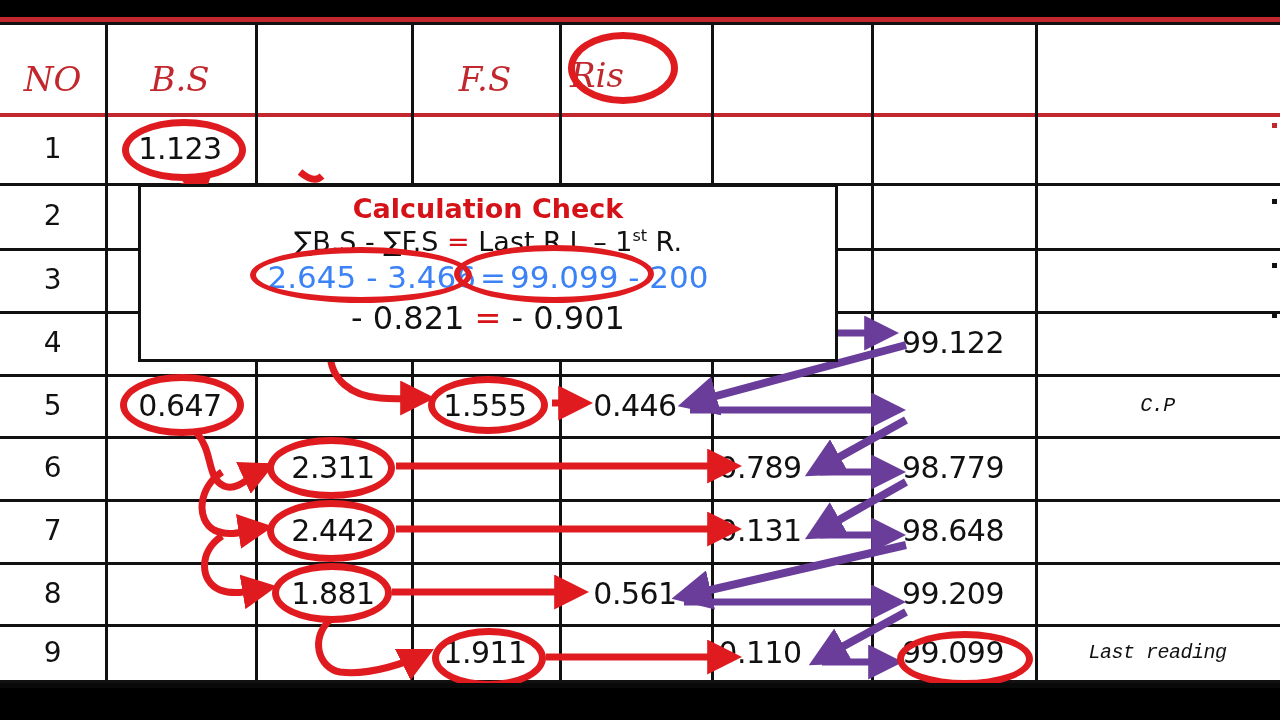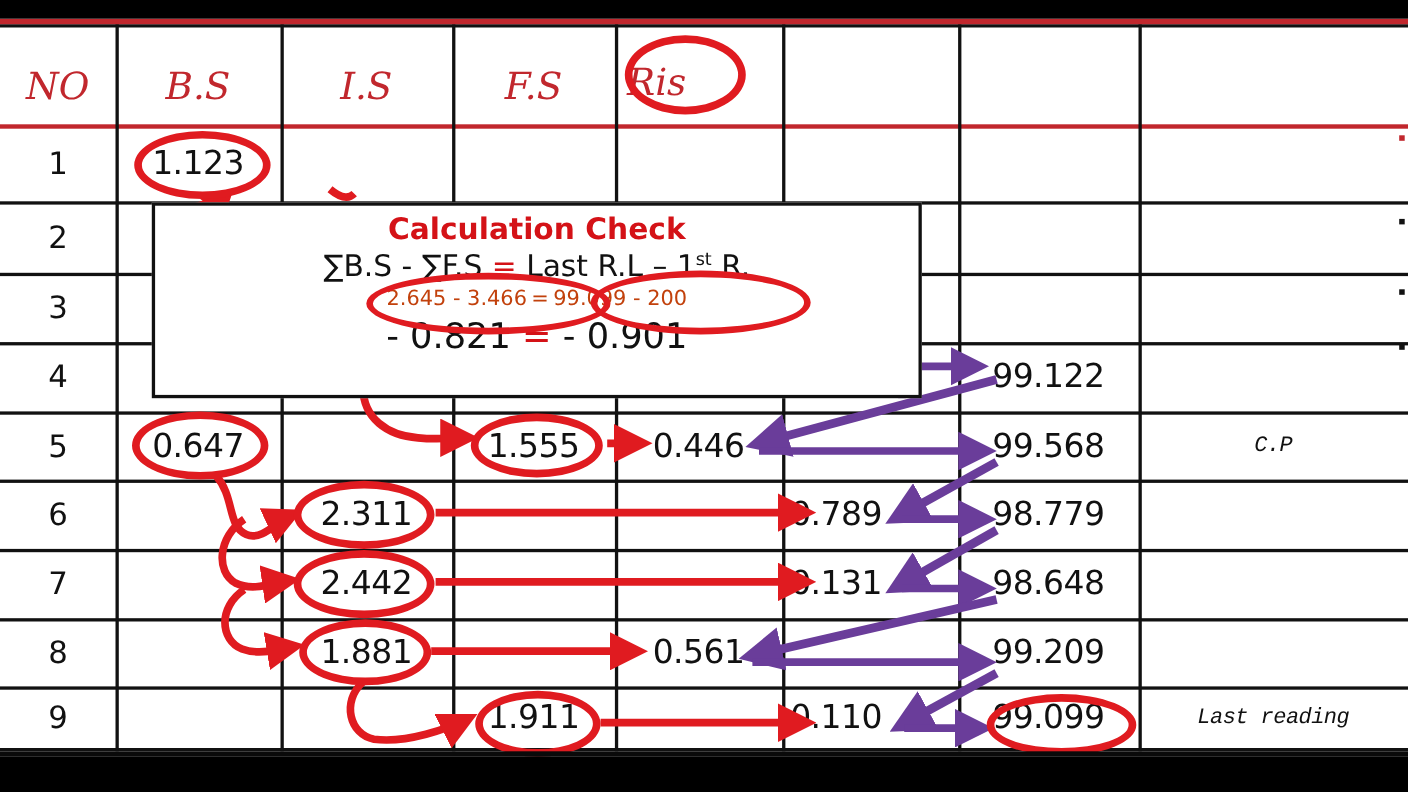--- a/index.html
+++ b/index.html
@@ -51,21 +51,21 @@
   #calcbox .title {
     color:#d41217; font-weight:bold; font-size:27px;
     font-family:"DejaVu Sans", sans-serif; letter-spacing:0px; margin-bottom:2px;
   }
   #calcbox .formula {
     font-size:27px; color:#111; font-family:"DejaVu Sans", sans-serif; margin-bottom:2px;
   }
   #calcbox .formula .eq { color:#d41217; }
   #calcbox .formula sup { font-size:16px; }
   #calcbox .numbers {
-    position:relative; font-size:19px; color:#c2410c;
+    position:relative; font-size:31px; color:#3b82f6;
     font-family:"DejaVu Sans", sans-serif; margin-bottom:4px; display:flex; gap:4px;
   }
   #calcbox .result {
     font-size:32px; color:#111; font-family:"DejaVu Sans", sans-serif;
   }
   #calcbox .result .eq { color:#d41217; }
   #calcbox .ell-l { position:absolute; left:-18px; top:-12px; width:222px; height:56px;
                     border:6px solid #e01b20; border-radius:50%; }
   #calcbox .ell-r { position:absolute; left:186px; top:-14px; width:200px; height:58px;
                     border:6px solid #e01b20; border-radius:50%; }
@@ -105,39 +105,37 @@
     <div class="vline" style="left:105px;"></div>
     <div class="vline" style="left:255px;"></div>
     <div class="vline" style="left:411px;"></div>
     <div class="vline" style="left:559px;"></div>
     <div class="vline" style="left:711px;"></div>
     <div class="vline" style="left:871px;"></div>
     <div class="vline" style="left:1035px;"></div>
 
     <div class="cell hdr" style="left:0px;   top:22px; width:105px; height:69px;">NO</div>
     <div class="cell hdr" style="left:105px; top:22px; width:150px; height:69px;">B.S</div>
-    <div class="cell hdr" style="left:255px; top:22px; width:156px; height:69px;">I.S</div>
     <div class="cell hdr" style="left:411px; top:22px; width:148px; height:69px;">F.S</div>
     <div class="cell hdr" style="left:570px; top:18px; width:105px; height:69px; justify-content:flex-start;">Ris</div>
 
     <div class="cell no" style="left:0px;   top:91px; width:105px; height:70px;">1</div>
     <div class="cell" style="left:105px; top:91px; width:150px; height:70px;">1.123</div>
 
     <div class="cell no" style="left:0px;   top:161px; width:105px; height:65px;">2</div>
 
     <div class="cell no" style="left:0px;   top:226px; width:105px; height:63px;">3</div>
 
     <div class="cell no" style="left:0px;   top:289px; width:105px; height:63px;">4</div>
     <div class="cell" style="left:871px; top:289px; width:164px; height:63px;">99.122</div>
 
     <div class="cell no" style="left:0px;   top:352px; width:105px; height:62px;">5</div>
     <div class="cell" style="left:105px; top:352px; width:150px; height:62px;">0.647</div>
     <div class="cell" style="left:411px; top:352px; width:148px; height:62px;">1.555</div>
     <div class="cell" style="left:559px; top:352px; width:152px; height:62px;">0.446</div>
-    <div class="cell" style="left:871px; top:352px; width:164px; height:62px;">99.568</div>
     <div class="cell rem" style="left:1035px;top:352px; width:245px; height:62px;">C.P</div>
 
     <div class="cell no" style="left:0px;   top:414px; width:105px; height:63px;">6</div>
     <div class="cell" style="left:255px; top:414px; width:156px; height:63px;">2.311</div>
     <div class="cell" style="left:700px; top:414px; width:120px; height:63px;">0.789</div>
     <div class="cell" style="left:871px; top:414px; width:164px; height:63px;">98.779</div>
 
     <div class="cell no" style="left:0px;   top:477px; width:105px; height:63px;">7</div>
     <div class="cell" style="left:255px; top:477px; width:156px; height:63px;">2.442</div>
     <div class="cell" style="left:700px; top:477px; width:120px; height:63px;">0.131</div>

